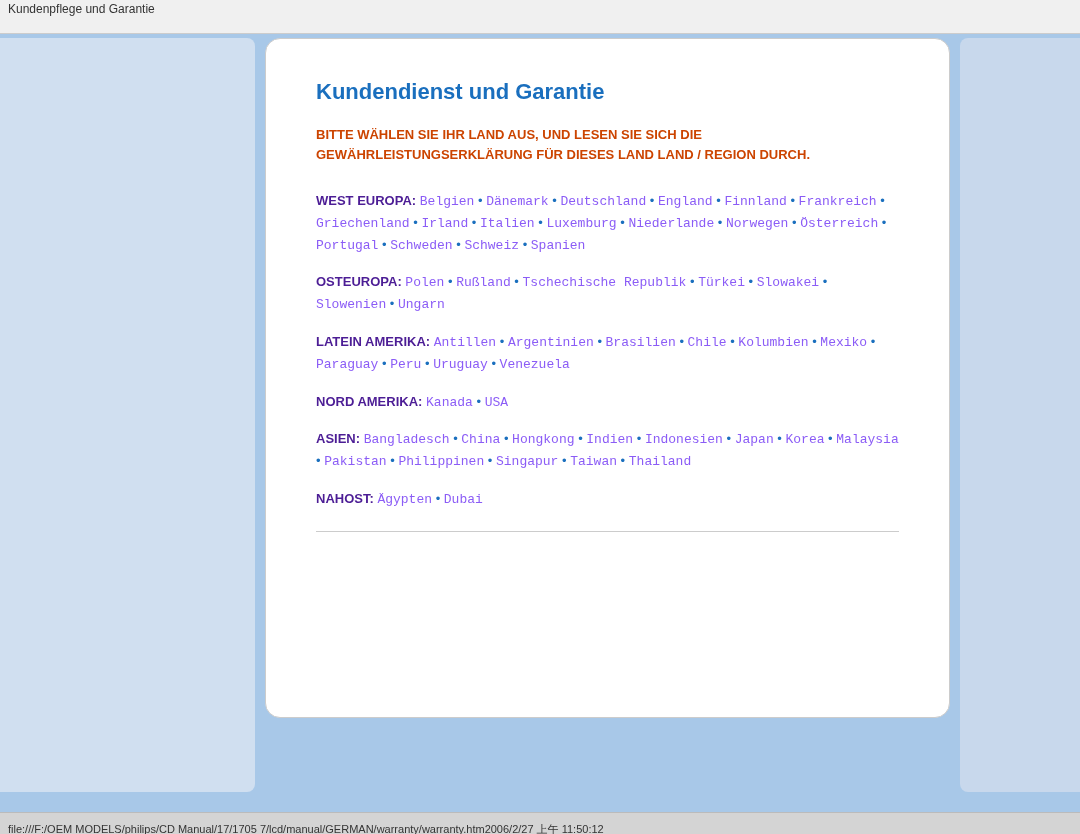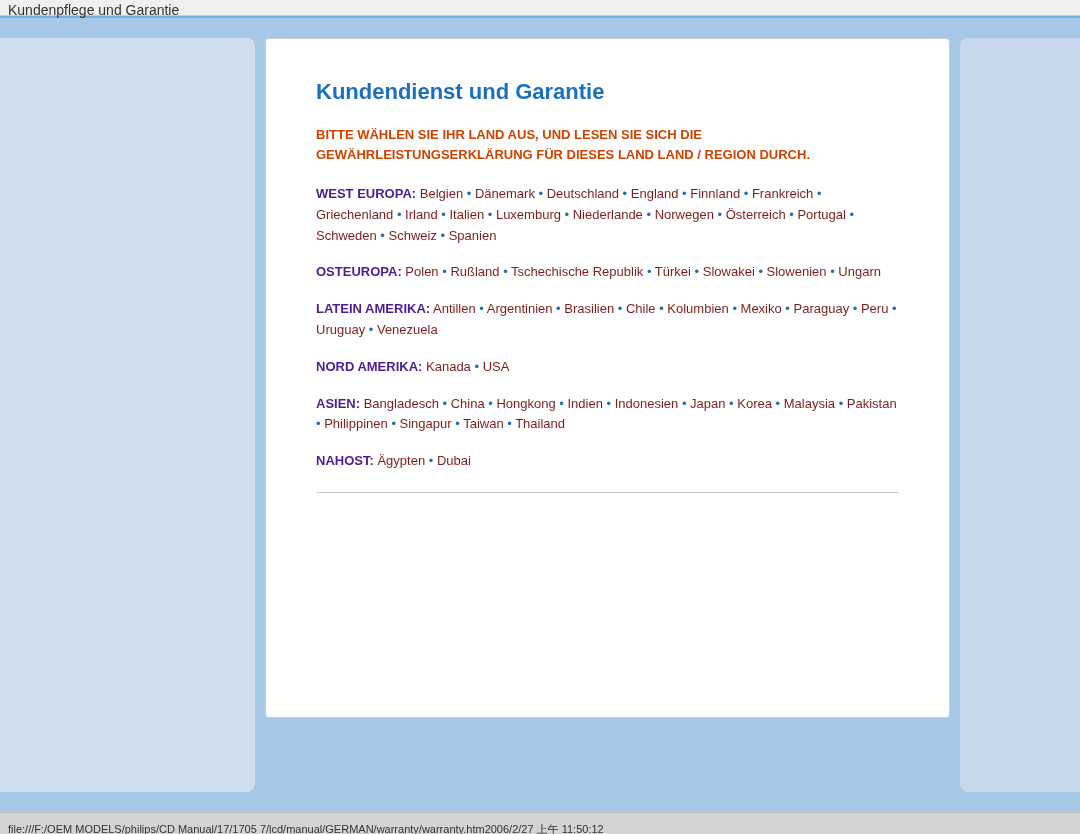--- a/index.html
+++ b/index.html
@@ -15,27 +15,27 @@
       font-family: Arial, sans-serif;
       font-size: 13px;
       overflow: hidden;
       position: relative;
     }
 
     .title-bar {
       background: #f0f0f0;
       border-bottom: 1px solid #ccc;
       padding: 2px 8px;
-      font-size: 14px;
+      font-size: 12px;
       color: #333;
       position: absolute;
       top: 0;
       left: 0;
       right: 0;
-      height: 16px;
+      height: 34px;
       z-index: 10;
     }
 
     .browser-outer {
       position: absolute;
       top: 18px;
       left: 0;
       right: 0;
       bottom: 22px;
       background: #a8c8e8;
@@ -62,60 +62,61 @@
     .center-area {
       flex: 1;
       display: flex;
       flex-direction: column;
       padding: 0 10px;
     }
 
     .white-content {
       background: white;
       border: 1px solid #ccc;
-      border-radius: 4px;
+      border-radius: 15px;
       flex: 1;
       padding: 40px 50px 40px 50px;
       overflow: hidden;
       max-height: 680px;
     }
 
     .page-title {
       color: #1a6fbe;
       font-size: 22px;
       font-weight: bold;
       margin-bottom: 20px;
     }
 
     .intro-text {
       color: #cc4400;
       font-weight: bold;
       font-size: 13px;
-      margin-bottom: 20px;
+      margin-bottom: 27px;
       line-height: 1.5;
     }
 
     .region-block {
       margin-bottom: 16px;
       font-size: 13px;
       line-height: 1.6;
     }
 
     .region-label {
       color: #4c1d95;
       font-weight: bold;
     }
 
     .region-links {
       color: #1a6fbe;
     }
 
     .region-links a {
-      color: #7f1d1d;
+      color: #8b5cf6;
       text-decoration: none;
+      font-family: Liberation Mono, monospace;
     }
 
     .divider {
       border: none;
       border-top: 1px solid #ccc;
       margin-top: 20px;
     }
 
     .status-bar {
       position: absolute;

